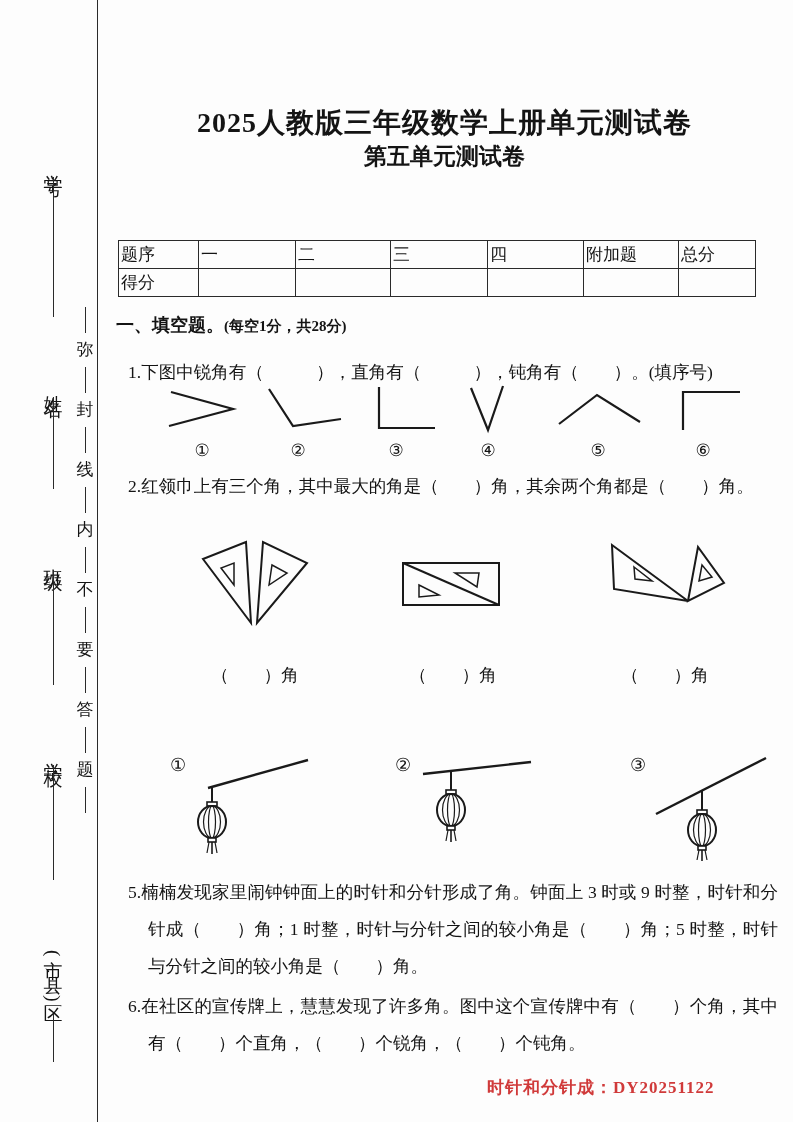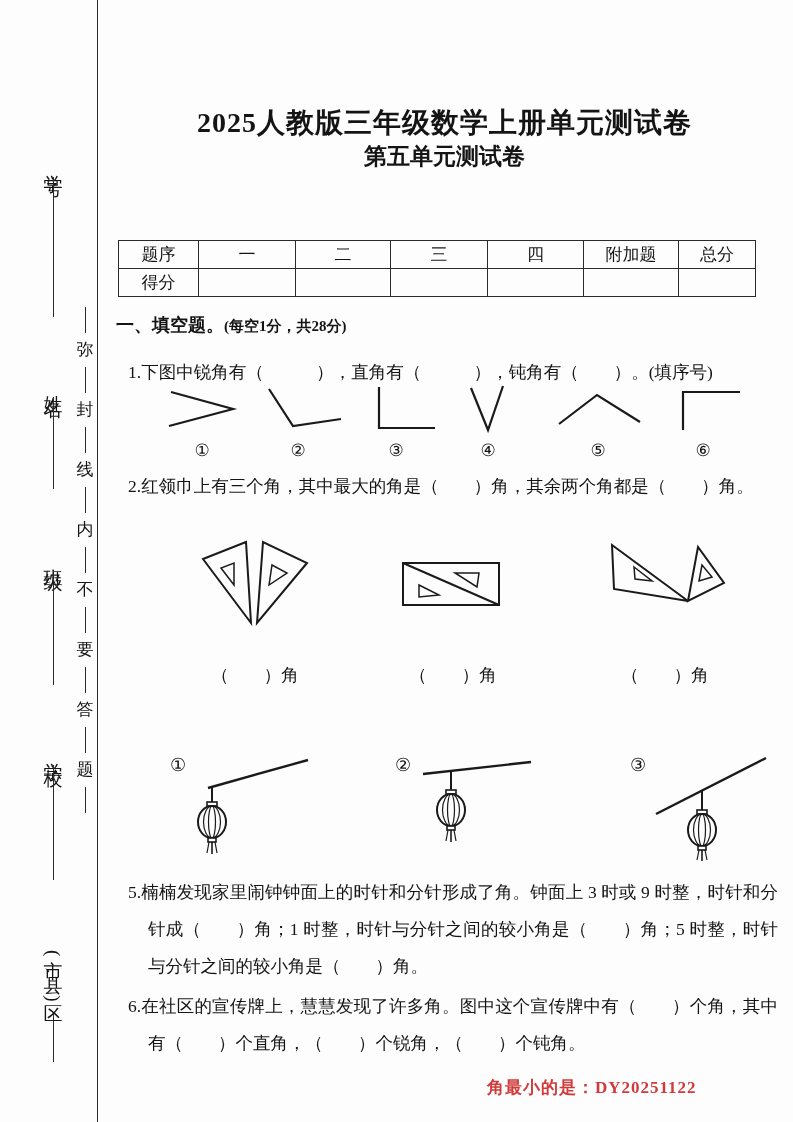--- a/index.html
+++ b/index.html
@@ -16,21 +16,21 @@
   .mline  { width:1px; background:#2a2a2a; margin-top:7px; }
   .seal-col { position:absolute; left:74px; top:300px; width:22px; display:flex; flex-direction:column; align-items:center; }
   .seal-char { font-size:17px; line-height:20px; height:20px; color:#141414; }
   .seal-dash { width:1px; height:26px; background:#2a2a2a; margin:7px 0; }
   
   .content { position:absolute; left:112px; top:0; width:665px; height:1122px; }
   .title    { position:absolute; top:80px;  left:0; width:100%; text-align:center; font-size:28px; font-weight:800; letter-spacing:1px;margin-top:24px; }
   .subtitle { position:absolute; top:141px; left:0; width:100%; text-align:center; font-size:23px; font-weight:700; }
   .info     { position:absolute; top:212px; left:0; width:100%; text-align:center; font-size:18px; font-weight:700; }
   .score-table { position:absolute; top:240px; left:6px; border-collapse:collapse; table-layout:fixed; }
-  .score-table td { border:1.6px solid #2a2a2a; height:28px; text-align:center; font-size:17px; padding:0 2px; }
+  .score-table td { border:1.6px solid #2a2a2a; height:28px; text-align:left; font-size:17px; padding:0 2px; }
   .section-heading { position:absolute; top:313px; left:4px; font-size:18px; font-weight:700; }
   .section-heading .note { font-weight:700; font-size:15px; }
   .q { position:absolute; left:16px; width:650px; font-size:17.5px; line-height:37px;
        padding-left:20px; text-indent:-20px; text-align:justify;margin-top:6px; }
   .figs { position:absolute; left:0; width:665px; }
   .fig-cell { position:absolute; top:0; width:92px; text-align:center; }
   .fig-label { font-size:17px; margin-top:2px; }
   .q3fig { position:absolute; top:0; }
   .q3ans { position:absolute; top:128px; width:130px; text-align:center; font-size:17.5px; }
   .lantern-group { position:absolute; top:0; width:150px; }
@@ -248,16 +248,16 @@
           <line x1="53" y1="102" x2="51" y2="112" stroke="#1a1a1a" stroke-width="1.2"></line>
           <line x1="59" y1="102" x2="61" y2="112" stroke="#1a1a1a" stroke-width="1.2"></line>
         </svg>
       </div>
     </div>
 
     <div class="q" style="top:868px">5.楠楠发现家里闹钟钟面上的时针和分针形成了角。钟面上 3 时或 9 时整，时针和分针成（　　）角；1 时整，时针与分针之间的较小角是（　　）角；5 时整，时针与分针之间的较小角是（　　）角。</div>
 
     <div class="q" style="top:982px">6.在社区的宣传牌上，慧慧发现了许多角。图中这个宣传牌中有（　　）个角，其中有（　　）个直角，（　　）个锐角，（　　）个钝角。</div>
 
-    <div class="footer">角最小的是：DY20251122</div>
+    <div class="footer">时针和分针成：DY20251122</div>
 
   </div>
 </div>
 
 </body></html>

